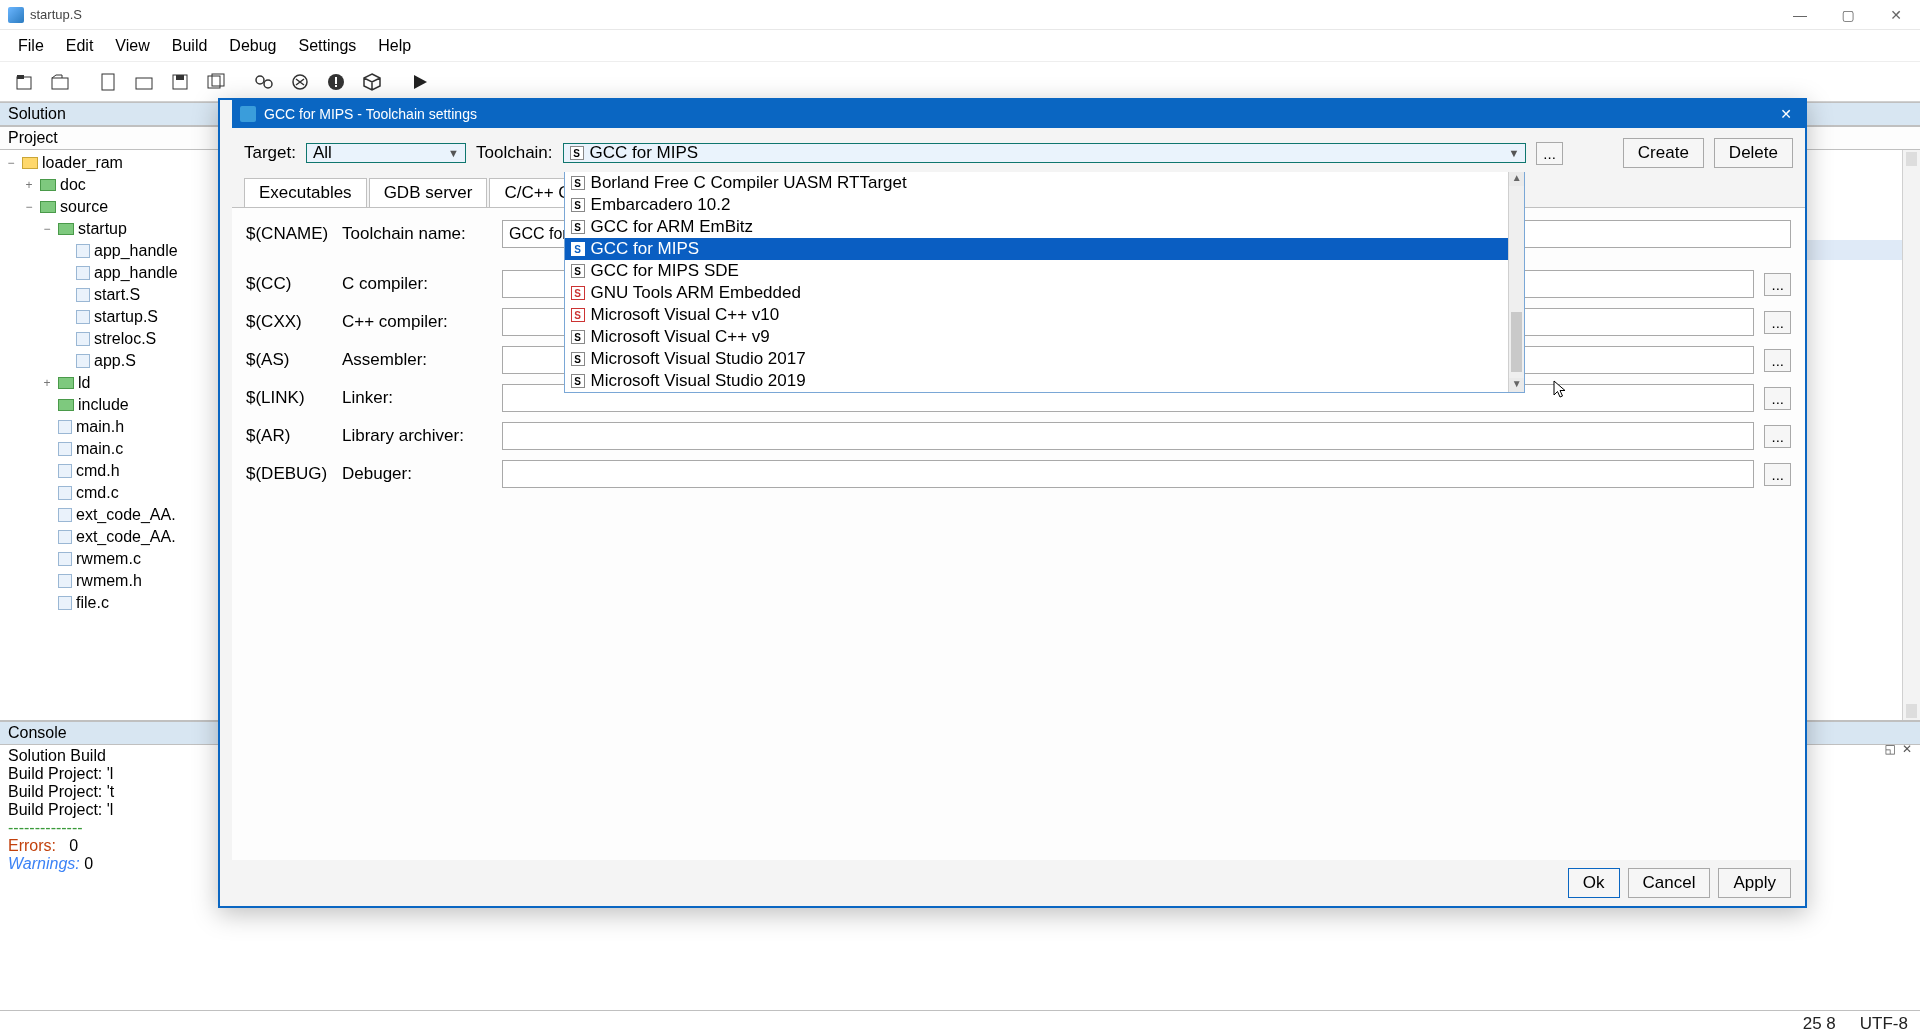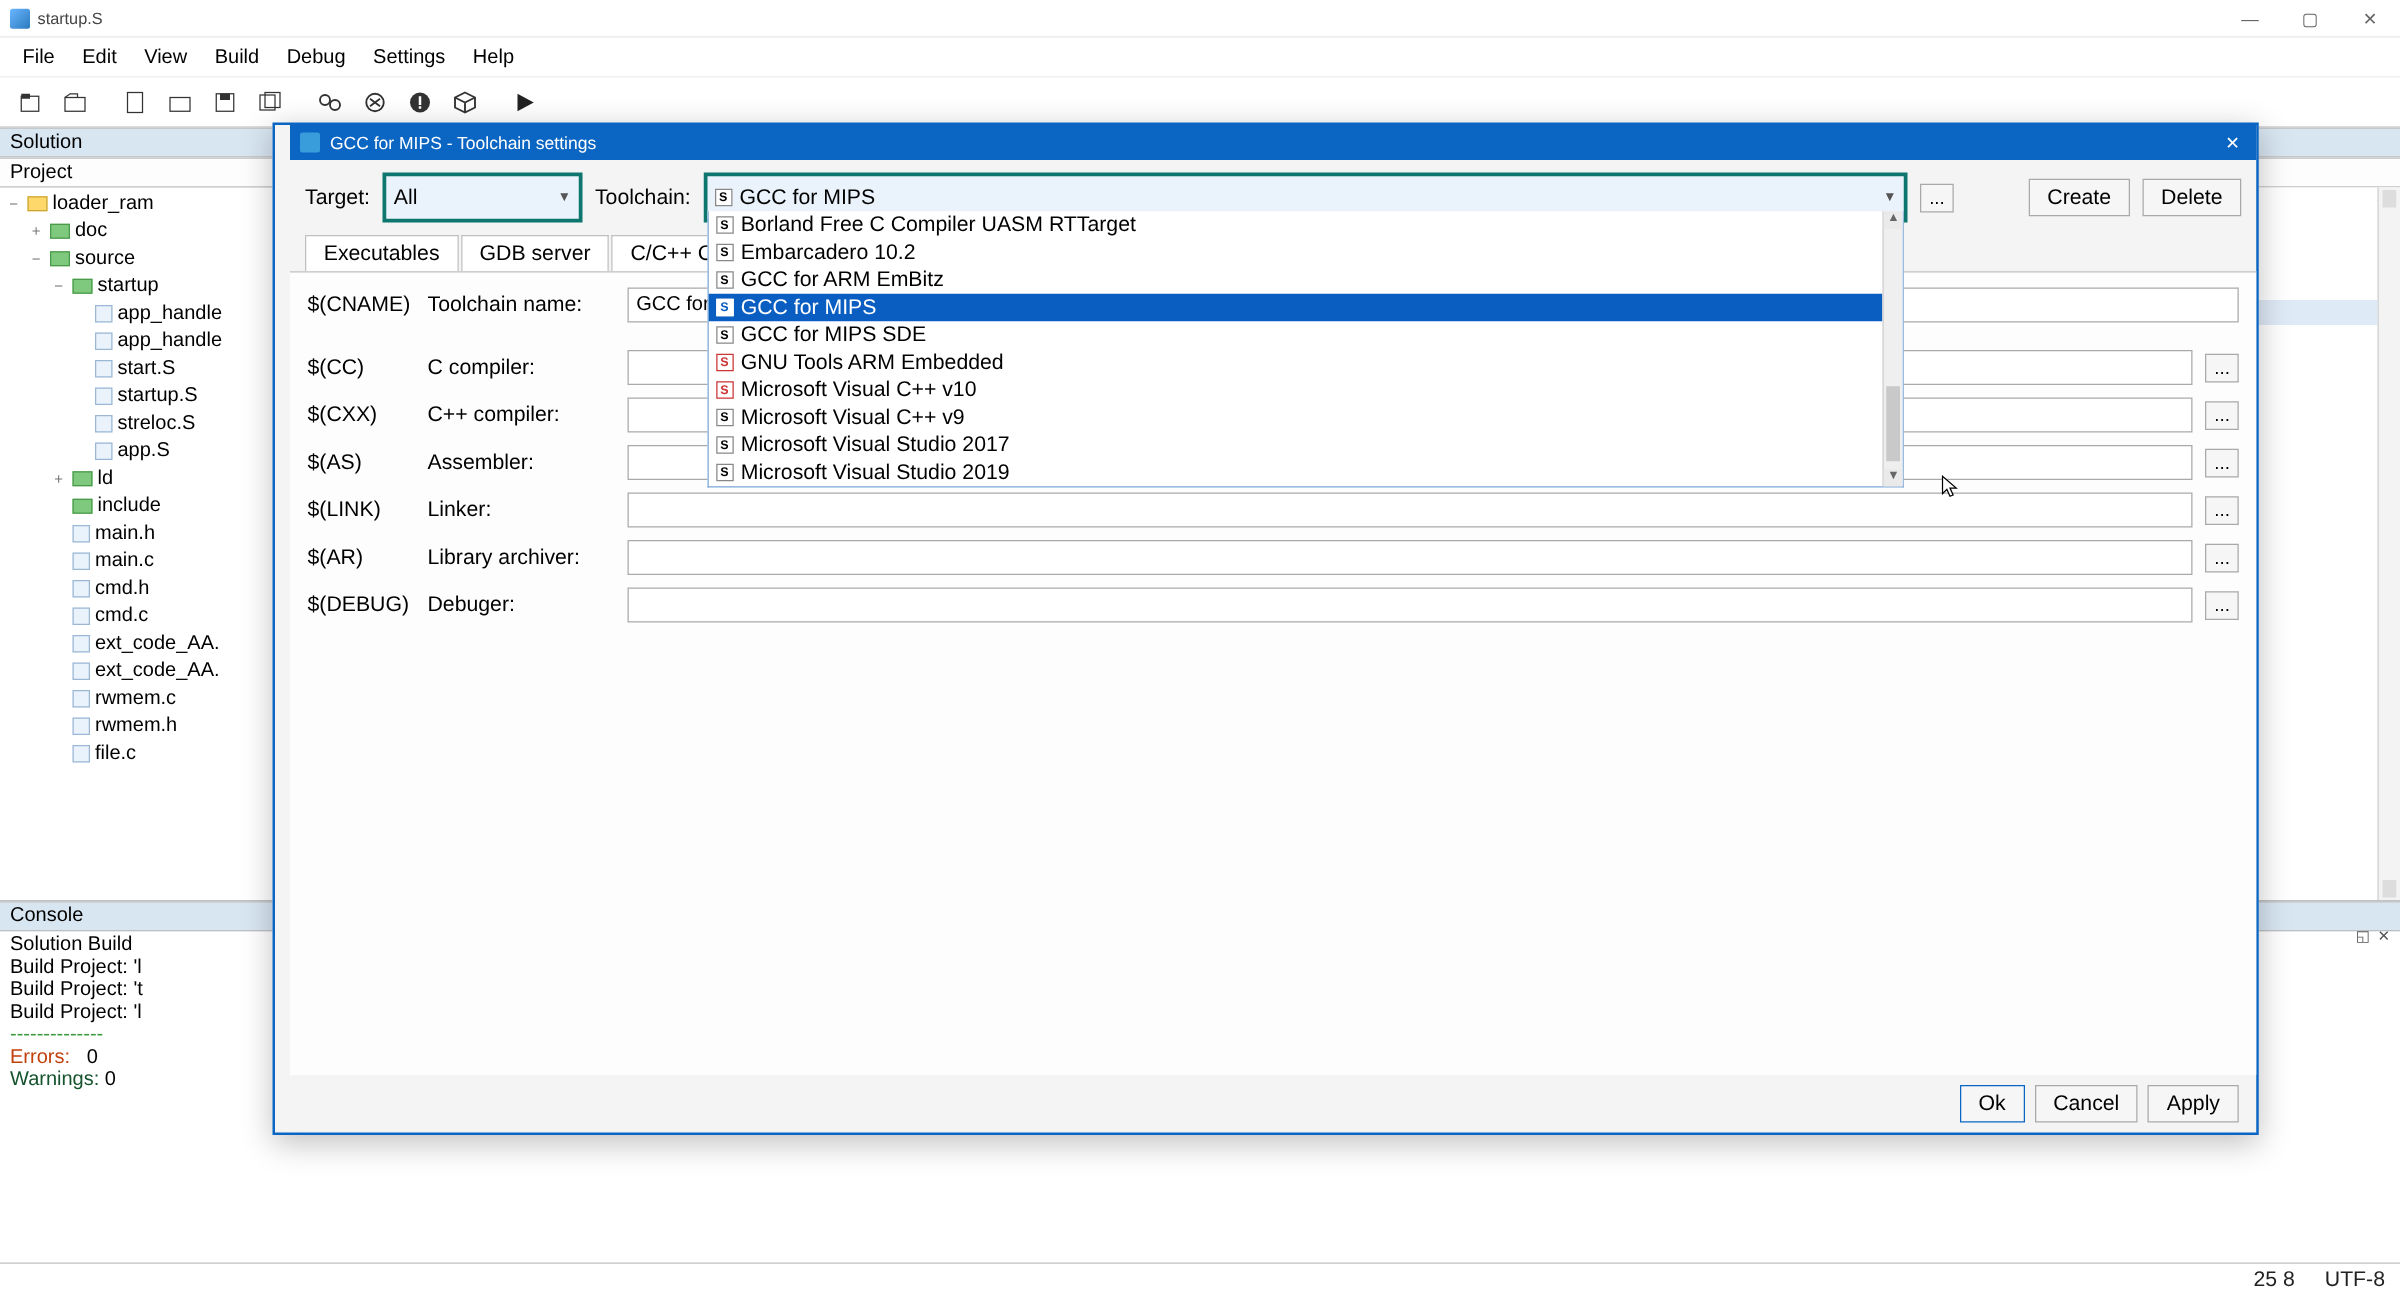--- a/index.html
+++ b/index.html
@@ -35,29 +35,29 @@
 .editor-scroll { position: absolute; right: 0; top: 0; bottom: 0; width: 18px; background: #f3f3f3; border-left: 1px solid #d0d0d0; }
 .editor-scroll::before, .editor-scroll::after { content: ""; position: absolute; left: 3px; right: 3px; height: 14px; background: #ddd; }
 .editor-scroll::before { top: 2px; } .editor-scroll::after { bottom: 2px; }
 .editor-highlight { position: absolute; left: 0; right: 18px; top: 90px; height: 20px; background: #dfeaf7; }
 .sidebtn { position:absolute; right:2px; top:2px; width:16px; height:16px; border:1px solid #bbb; background:#fff; border-radius:50%; }
 
 .console-wrap { border-top: 1px solid #c0c0c0; }
 .console-ctrls { position: absolute; right: 8px; display:flex; gap:6px; font-size:12px; color:#555;}
 .console { font-family: Consolas, monospace; font-size: 16px; padding: 2px 8px; height: 200px; }
 .console .dashed { color: #3a9a3a; }
-.console .err { color: #c2410c; } .console .warn { color: #14532d; }
+.console .err { color: #c2410c; } .console .warn { color: #3b82f6; font-style: italic; }
 
 
 .dialog { position: absolute; left: 218px; top: 98px; width: 1589px; height: 810px; border: 2px solid #0a66c2; background: #f4f4f4; box-shadow: 0 6px 24px rgba(0,0,0,.25); display: flex; flex-direction: column; padding-left: 12px; }
 .dlg-title { height: 28px; background: #0a66c2; color: #fff; display: flex; align-items: center; padding: 0 8px; font-size: 14px; }
 .dlg-title .dicon { width: 16px; height: 16px; background: #3a9ddb; margin-right: 8px; border-radius: 2px; }
 .dlg-title .close { margin-left: auto; width: 22px; text-align: center; }
 .dlg-toprow { display: flex; align-items: center; padding: 10px 12px; gap: 10px; font-size: 17px; }
-.combo { border: 3px solid #0f766e; background: #eaf3fc; height: 40px; display: flex; align-items: center; padding: 0 6px; }
+.combo { border: 1px solid #0f766e; background: #eaf3fc; height: 20px; display: flex; align-items: center; padding: 0 6px; }
 .combo.small { width: 160px; }
 .combo.big { flex:1; position: relative; }
 .combo .arrow { margin-left: auto; font-size: 11px; color: #555; }
 .sqicon { width:14px; height:14px; border:1px solid #888; background:#fff; margin-right:6px; display:inline-flex; align-items:center; justify-content:center; font-size:10px; font-weight:700; }
 .sqicon.red { border-color:#c33; color:#c33; }
 .btn { border: 1px solid #a9a9a9; background: #f6f6f6; padding: 4px 14px; font-size: 17px; }
 .btn.small { padding: 2px 6px; font-size: 15px; min-width:26px; }
 .btn.primary { border-color:#0a66c2; }
 
 .tabstrip { display: flex; gap: 2px; padding: 0 12px; font-size: 17px; }

